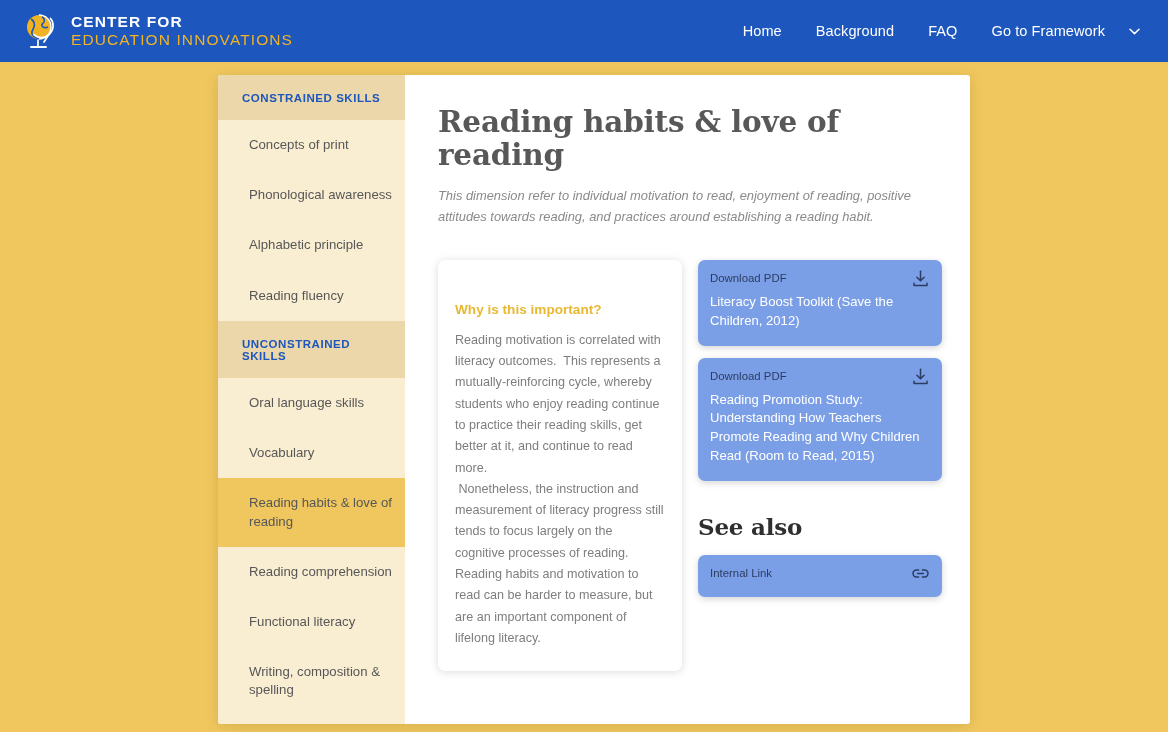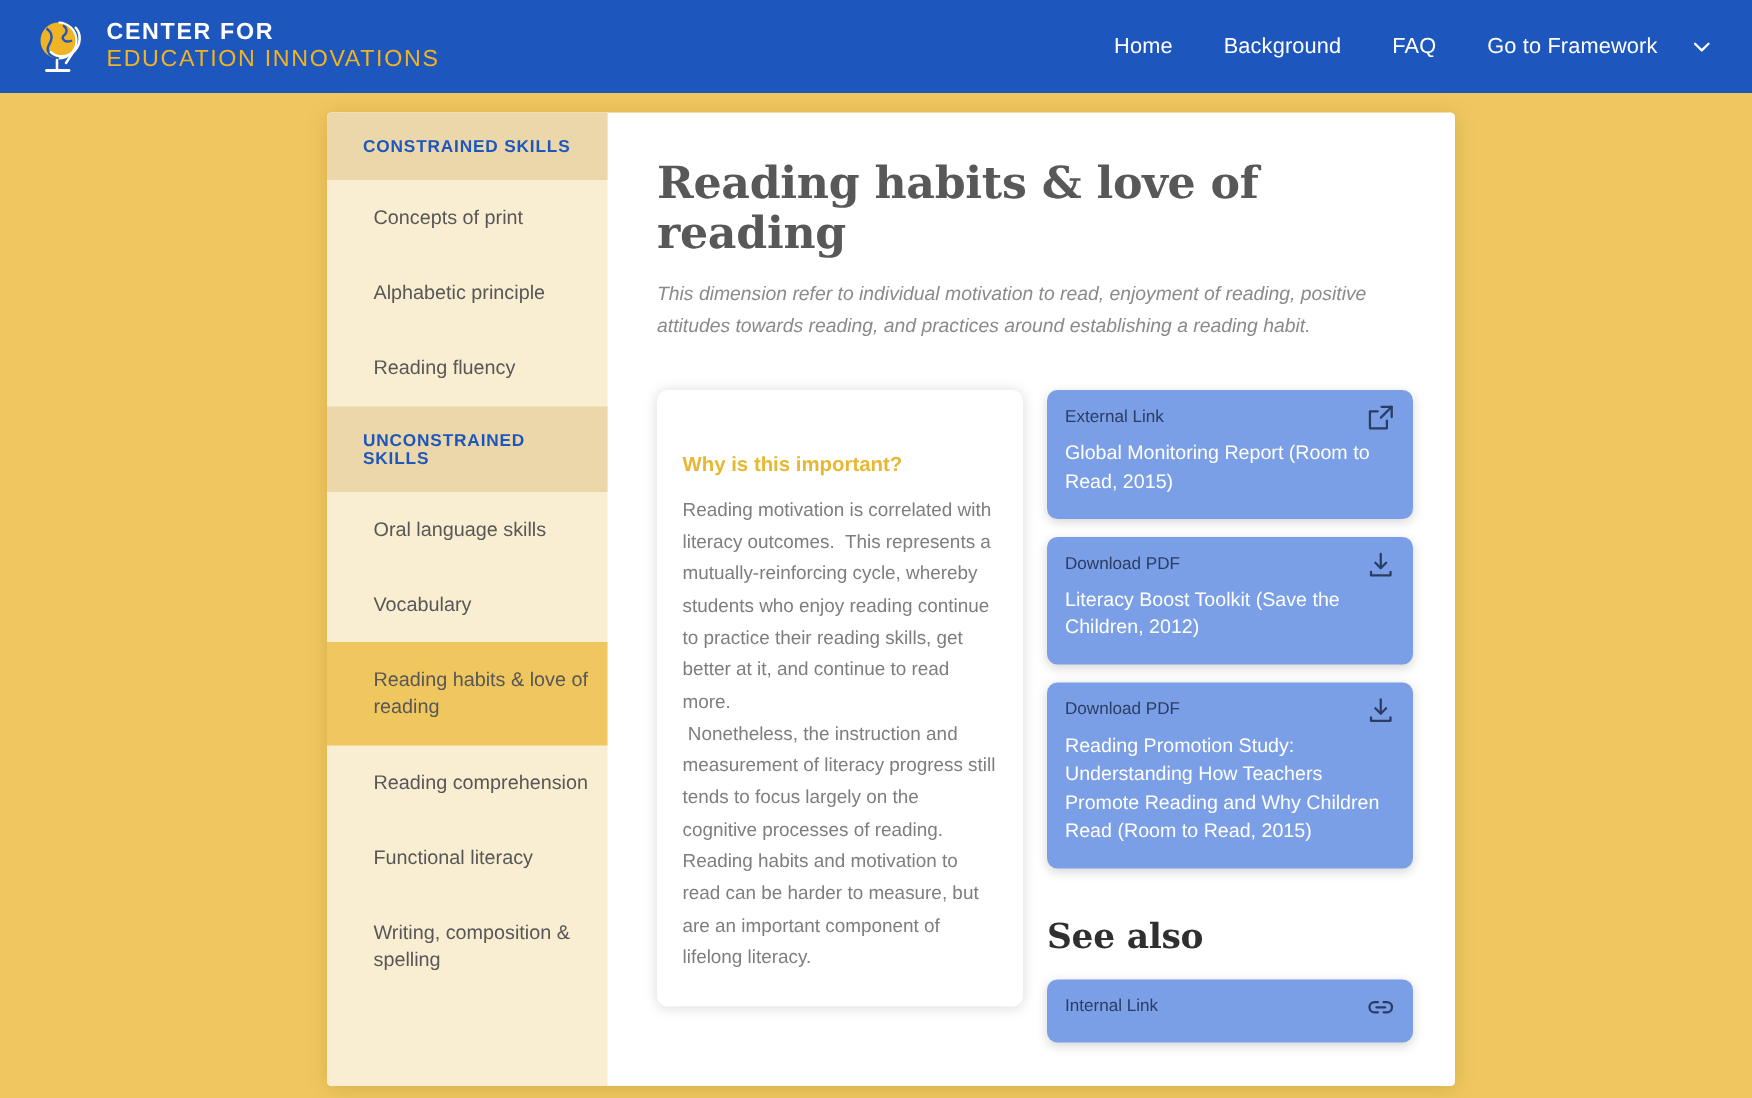--- a/index.html
+++ b/index.html
@@ -281,20 +281,21 @@
 
 </div>
 
 <div class="stage">
   <div class="panel">
 
     <nav class="sidebar">
 
       <div class="side-header">CONSTRAINED SKILLS</div>
       <div class="side-item">Concepts of print</div>
+      <div class="side-item">Phonological awareness</div>
       <div class="side-item">Alphabetic principle</div>
       <div class="side-item">Reading fluency</div>
 
       <div class="side-header">UNCONSTRAINED SKILLS</div>
       <div class="side-item">Oral language skills</div>
       <div class="side-item">Vocabulary</div>
       <div class="side-item active">Reading habits &amp; love of reading</div>
       <div class="side-item">Reading comprehension</div>
       <div class="side-item">Functional literacy</div>
       <div class="side-item">Writing, composition &amp; spelling</div>
@@ -312,31 +313,20 @@
           <section class="why-card">
             <div class="why-title">Why is this important?</div>
             <div class="why-body">Reading motivation is correlated with literacy outcomes.  This represents a mutually-reinforcing cycle, whereby students who enjoy reading continue to practice their reading skills, get better at it, and continue to read more.
  Nonetheless, the instruction and measurement of literacy progress still tends to focus largely on the cognitive processes of reading.  Reading habits and motivation to read can be harder to measure, but are an important component of lifelong literacy.</div>
           </section>
         </div>
 
         <div class="col-right">
 
 
-          <div class="res-card">
-            <div class="res-kind">External Link</div>
-            <div class="res-label">Global Monitoring Report (Room to Read, 2015)</div>
-            <span class="res-icon">
-              <svg viewBox="0 0 17 17" aria-hidden="true">
-                <path d="M9 1.2h6.8V8" fill="none" stroke="currentColor" stroke-width="1.5" stroke-linecap="round" stroke-linejoin="round"></path>
-                <path d="M15.8 1.2L8.6 8.4" fill="none" stroke="currentColor" stroke-width="1.5" stroke-linecap="round"></path>
-                <path d="M12.6 10.4v5.1H1.3V4.2h5.2" fill="none" stroke="currentColor" stroke-width="1.5" stroke-linecap="round" stroke-linejoin="round"></path>
-              </svg>
-            </span>
-          </div>
 
           <div class="res-card">
             <div class="res-kind">Download PDF</div>
             <div class="res-label">Literacy Boost Toolkit (Save the Children, 2012)</div>
             <span class="res-icon">
               <svg viewBox="0 0 17 17" aria-hidden="true">
                 <path d="M8.5 1.3v9.2" fill="none" stroke="currentColor" stroke-width="1.5" stroke-linecap="round"></path>
                 <path d="M4.9 7.2l3.6 3.6 3.6-3.6" fill="none" stroke="currentColor" stroke-width="1.5" stroke-linecap="round" stroke-linejoin="round"></path>
                 <path d="M2 13.2v2.3h13v-2.3" fill="none" stroke="currentColor" stroke-width="1.5" stroke-linecap="round" stroke-linejoin="round"></path>
               </svg>

